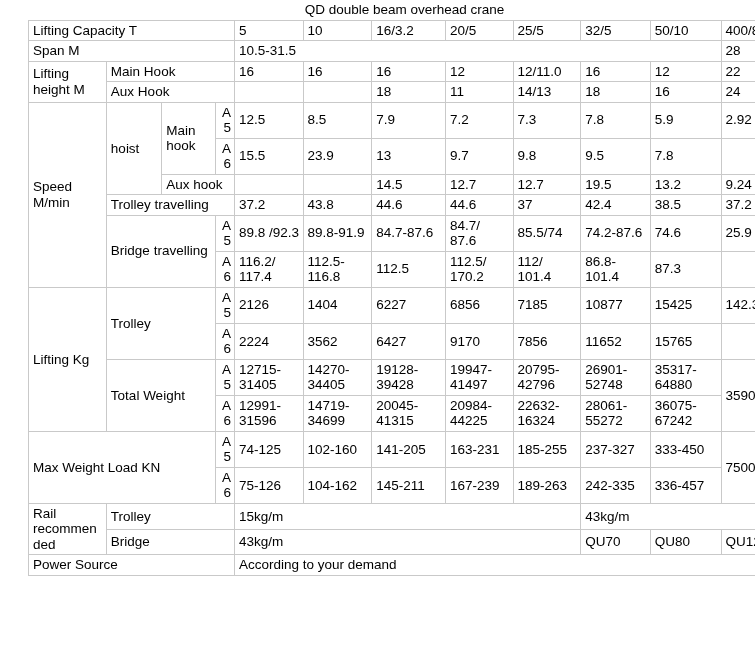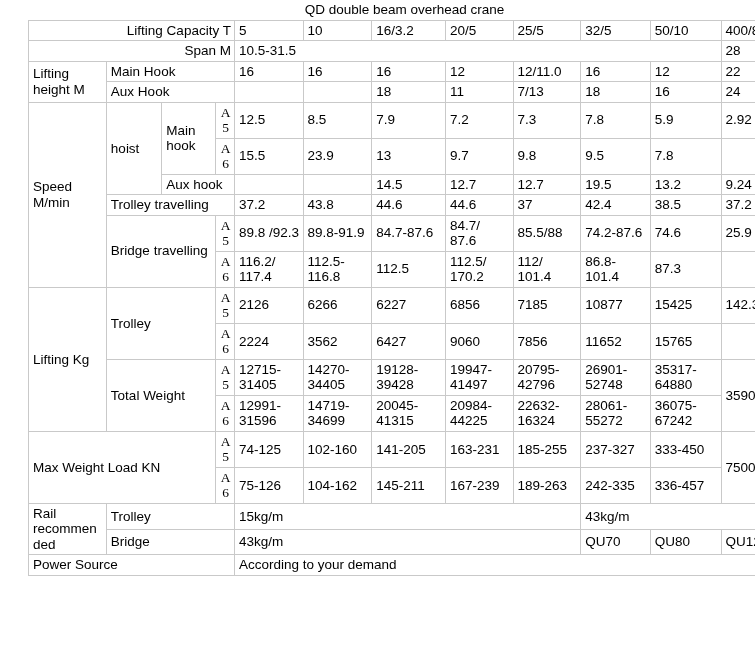--- a/index.html
+++ b/index.html
@@ -34,22 +34,22 @@
     word-wrap: break-word;
     overflow: hidden;
   }
   td.title {
     border: none;
     text-align: center;
     font-size: 15px;
     padding: 5px 0 6px 0;
   }
   tr.titlerow td { border-left: none; border-right: none; border-top: none; }
-  .c-label { white-space: nowrap; text-align: right; }
-  .ab { text-align: center; width: 18px; padding-left: 3px; padding-right: 0; font-family: Liberation Serif, serif; }
+  .c-label { white-space: nowrap; }
+  .ab { text-align: right; width: 18px; padding-left: 3px; padding-right: 0; }
 </style>
 </head>
 <body>
 
 <div id="page">
   <table class="spec">
     <colgroup>
       <col style="width:76px">
       <col style="width:54px">
       <col style="width:53px">
@@ -99,21 +99,21 @@
       <td>12</td>
       <td>22</td>
     </tr>
 
     <tr>
       <td colspan="3">Aux Hook</td>
       <td></td>
       <td></td>
       <td>18</td>
       <td>11</td>
-      <td>7/13</td>
+      <td>14/13</td>
       <td>18</td>
       <td>16</td>
       <td>24</td>
     </tr>
 
     <tr>
       <td rowspan="6">Speed M/min</td>
       <td rowspan="3">hoist</td>
       <td rowspan="2">Main hook</td>
       <td class="ab">A5</td>
@@ -163,21 +163,21 @@
       <td>37.2</td>
     </tr>
 
     <tr>
       <td colspan="2" rowspan="2">Bridge travelling</td>
       <td class="ab">A5</td>
       <td>89.8 /92.3</td>
       <td>89.8-91.9</td>
       <td>84.7-87.6</td>
       <td>84.7/ 87.6</td>
-      <td>85.5/88</td>
+      <td>85.5/74</td>
       <td>74.2-87.6</td>
       <td>74.6</td>
       <td>25.9</td>
     </tr>
 
     <tr>
       <td class="ab">A6</td>
       <td>116.2/ 117.4</td>
       <td>112.5-116.8</td>
       <td>112.5</td>
@@ -186,35 +186,35 @@
       <td>86.8-101.4</td>
       <td>87.3</td>
       <td></td>
     </tr>
 
     <tr>
       <td rowspan="6">Lifting  Kg</td>
       <td colspan="2" rowspan="2">Trolley</td>
       <td class="ab">A5</td>
       <td>2126</td>
-      <td>6266</td>
+      <td>1404</td>
       <td>6227</td>
       <td>6856</td>
       <td>7185</td>
       <td>10877</td>
       <td>15425</td>
       <td>142.3</td>
     </tr>
 
     <tr>
       <td class="ab">A6</td>
       <td>2224</td>
       <td>3562</td>
       <td>6427</td>
-      <td>9060</td>
+      <td>9170</td>
       <td>7856</td>
       <td>11652</td>
       <td>15765</td>
       <td></td>
     </tr>
 
     <tr>
       <td colspan="2" rowspan="4">Total Weight</td>
       <td class="ab" rowspan="2">A5</td>
       <td rowspan="2">12715-31405</td>

